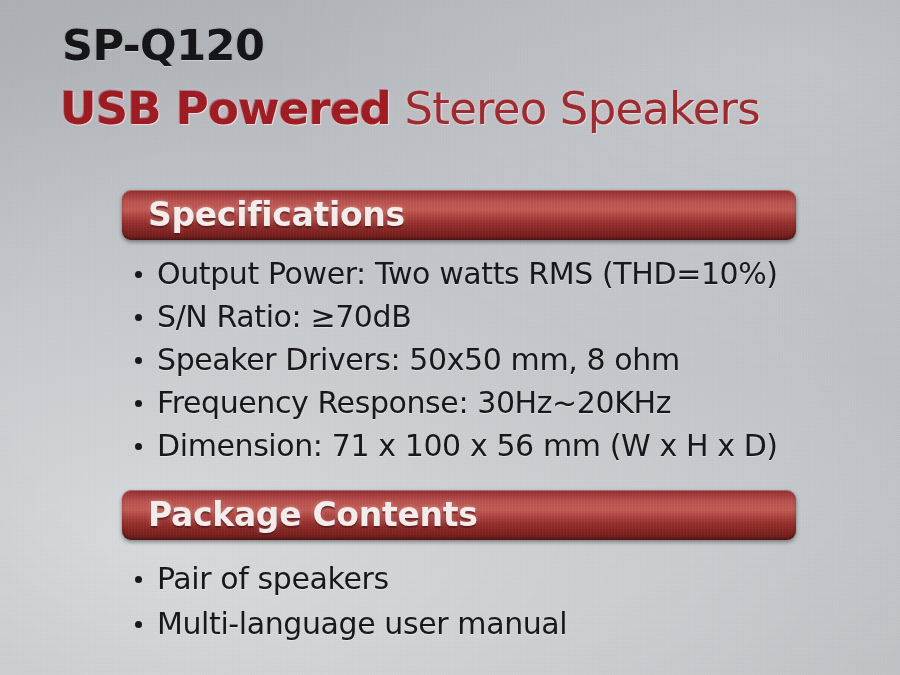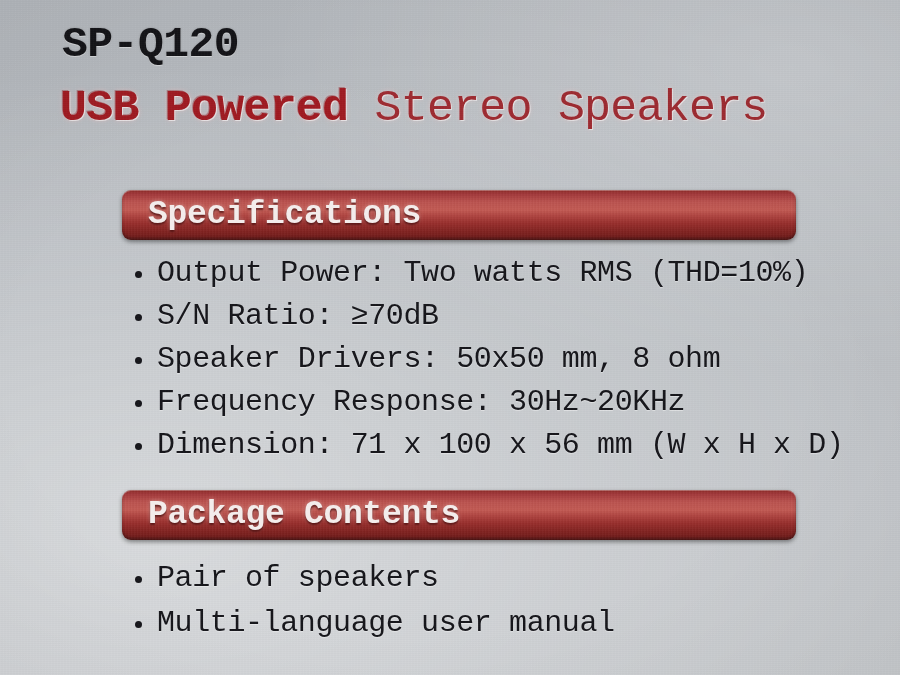--- a/index.html
+++ b/index.html
@@ -14,21 +14,20 @@
 
   #panel {
     position: relative;
     width: 900px;
     height: 675px;
     overflow: hidden;
     background:
       radial-gradient(ellipse 120% 95% at 18% 78%, rgba(255,255,255,0.40) 0%, rgba(255,255,255,0.16) 42%, rgba(255,255,255,0.0) 72%),
       radial-gradient(ellipse 90% 70% at 88% 10%, rgba(255,255,255,0.22) 0%, rgba(255,255,255,0.0) 65%),
       linear-gradient(168deg, #b3b7bc 0%, #b8bcc1 28%, #bcc0c4 55%, #c3c6ca 78%, #c7cacd 100%);
-    font-family: Liberation Mono, monospace;
   }
   
   #grain {
     position: absolute;
     inset: 0;
     pointer-events: none;
     opacity: 0.30;
     background-image:
       repeating-linear-gradient(0deg, rgba(255,255,255,0.045) 0px, rgba(255,255,255,0.045) 1px, rgba(0,0,0,0.035) 1px, rgba(0,0,0,0.035) 2px),
       repeating-linear-gradient(90deg, rgba(255,255,255,0.03) 0px, rgba(255,255,255,0.03) 1px, rgba(0,0,0,0.025) 1px, rgba(0,0,0,0.025) 3px);

